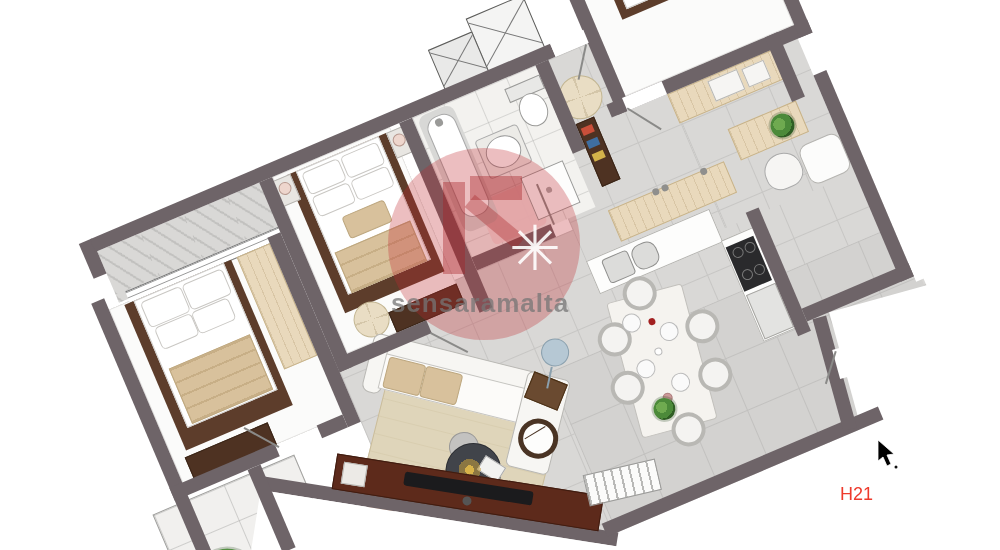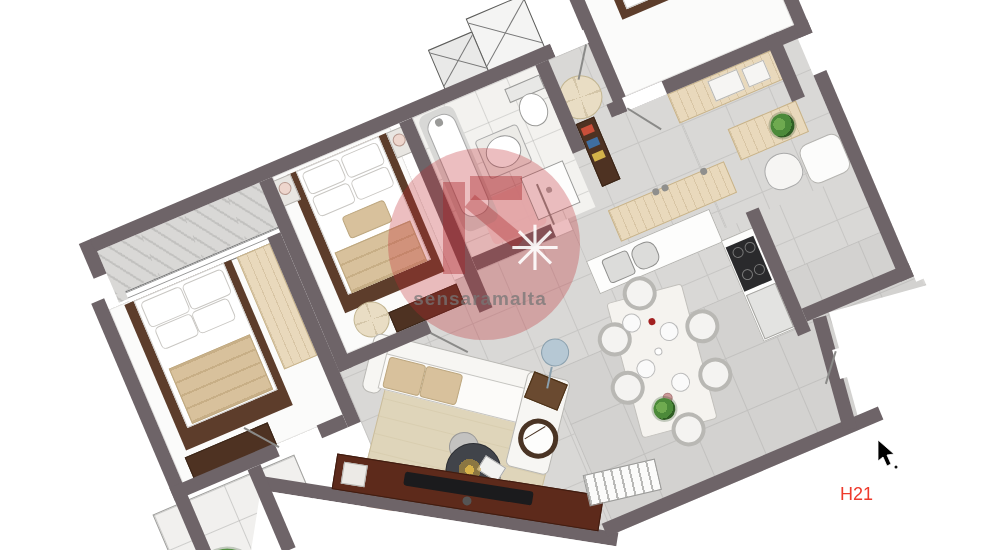--- a/index.html
+++ b/index.html
@@ -47,21 +47,21 @@
   .chair{position:absolute;border-radius:50%;border:4px solid #b9b8b4;background:#f4f3f1;}
   .plate{position:absolute;border-radius:50%;background:#fafafa;border:1px solid #bbb;}
   .plant{position:absolute;border-radius:50%;
          background:radial-gradient(circle at 40% 40%, #6faa50 0 30%, #4c8a3a 30% 60%, #2f5e24 60% 100%);
          box-shadow:0 0 0 2px rgba(40,70,30,.25);}
   .slat{position:absolute;background:repeating-linear-gradient(90deg,#b9b9b7 0 2px,#fbfbfa 2px 9px);
         border:1px solid #9a9a98;}
   #watermark-logo{position:absolute;left:388px;top:148px;width:192px;height:192px;border-radius:50%;
         background:rgba(193,39,45,.30);}
   #watermark-text{position:absolute;left:360px;top:288px;width:240px;text-align:center;
-        font-size:19px;font-weight:bold;letter-spacing:1px;color:rgba(118,118,118,.75);}
+        font-size:26px;font-weight:bold;letter-spacing:1px;color:rgba(118,118,118,.75);}
   #unit-label{position:absolute;left:840px;top:484px;width:60px;font-size:18px;
         color:var(--label-red);}
   #cursor{position:absolute;left:876px;top:440px;}
 </style>
 </head>
 <body>
 
 <div id="stage">
   <div id="plan">
 

